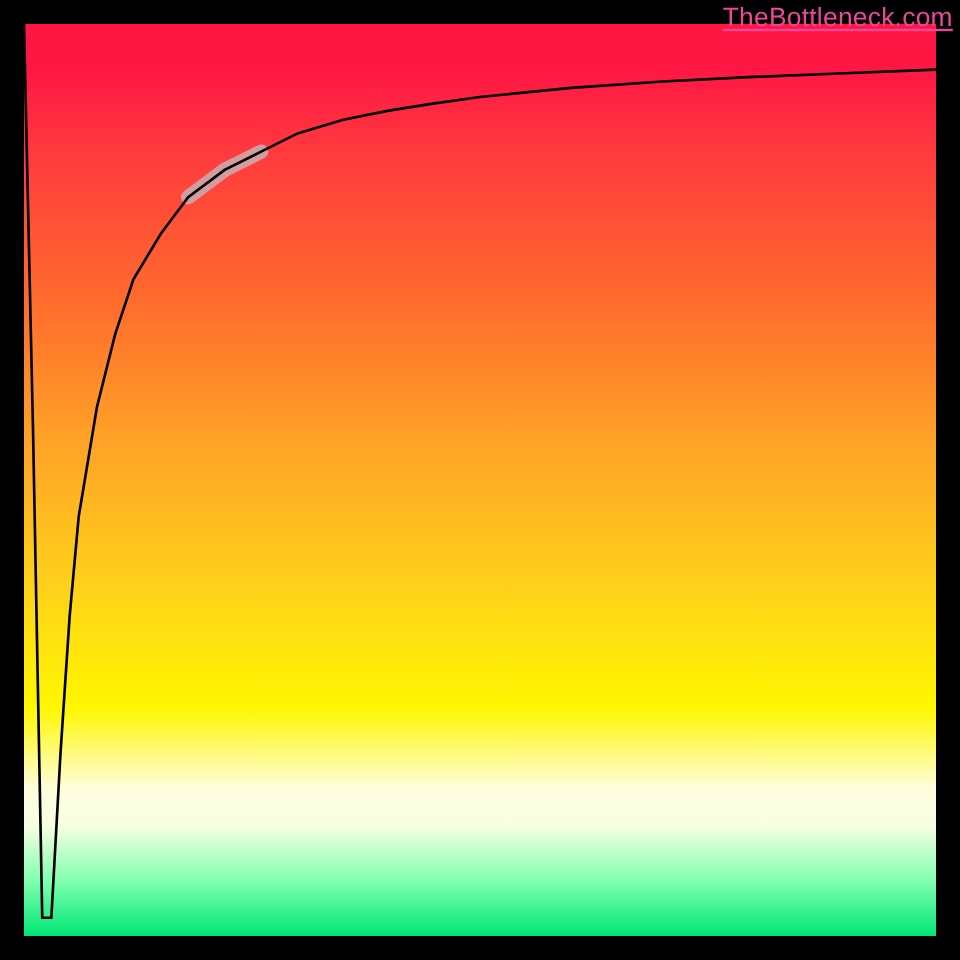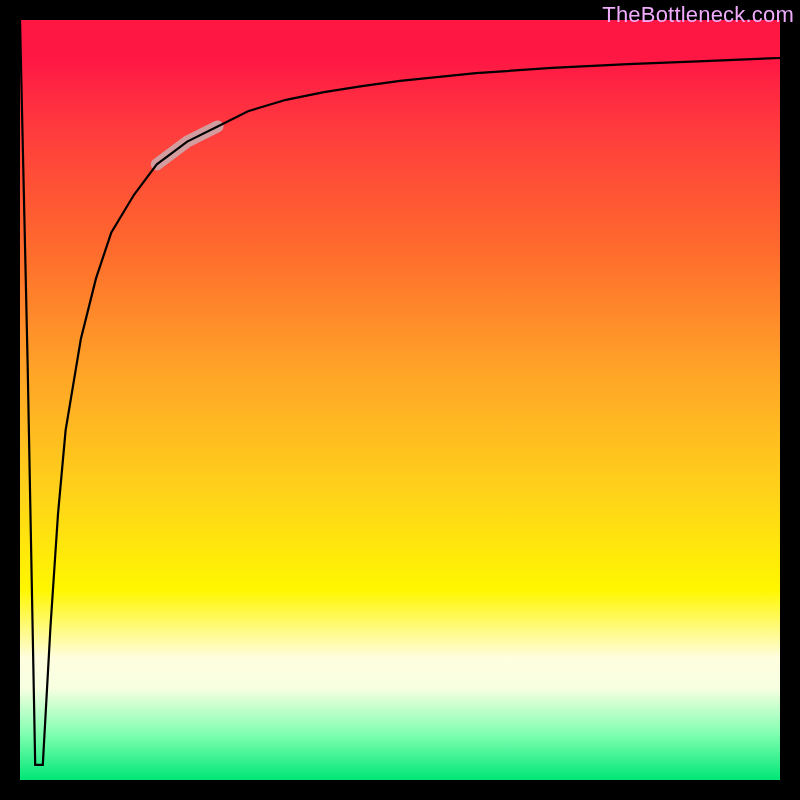--- a/index.html
+++ b/index.html
@@ -44,25 +44,26 @@
     left: 20px;
     top: 20px;
     width: 760px;
     height: 760px;
     overflow: visible;
   }
   .watermark {
     position: absolute;
     top: 2px;
     right: 6px;
-    color: #f0abfc;
+    color: #ec4899;
     font-size: 22px;
     font-weight: 500;
     letter-spacing: 0.2px;
     user-select: none;
+    text-decoration: underline;
   }
 </style>
 </head>
 <body>
 
 <div class="frame">
 
   <div class="plot-area"></div>
 
   <svg class="curve-svg" viewBox="0 0 760 760" preserveAspectRatio="none">

